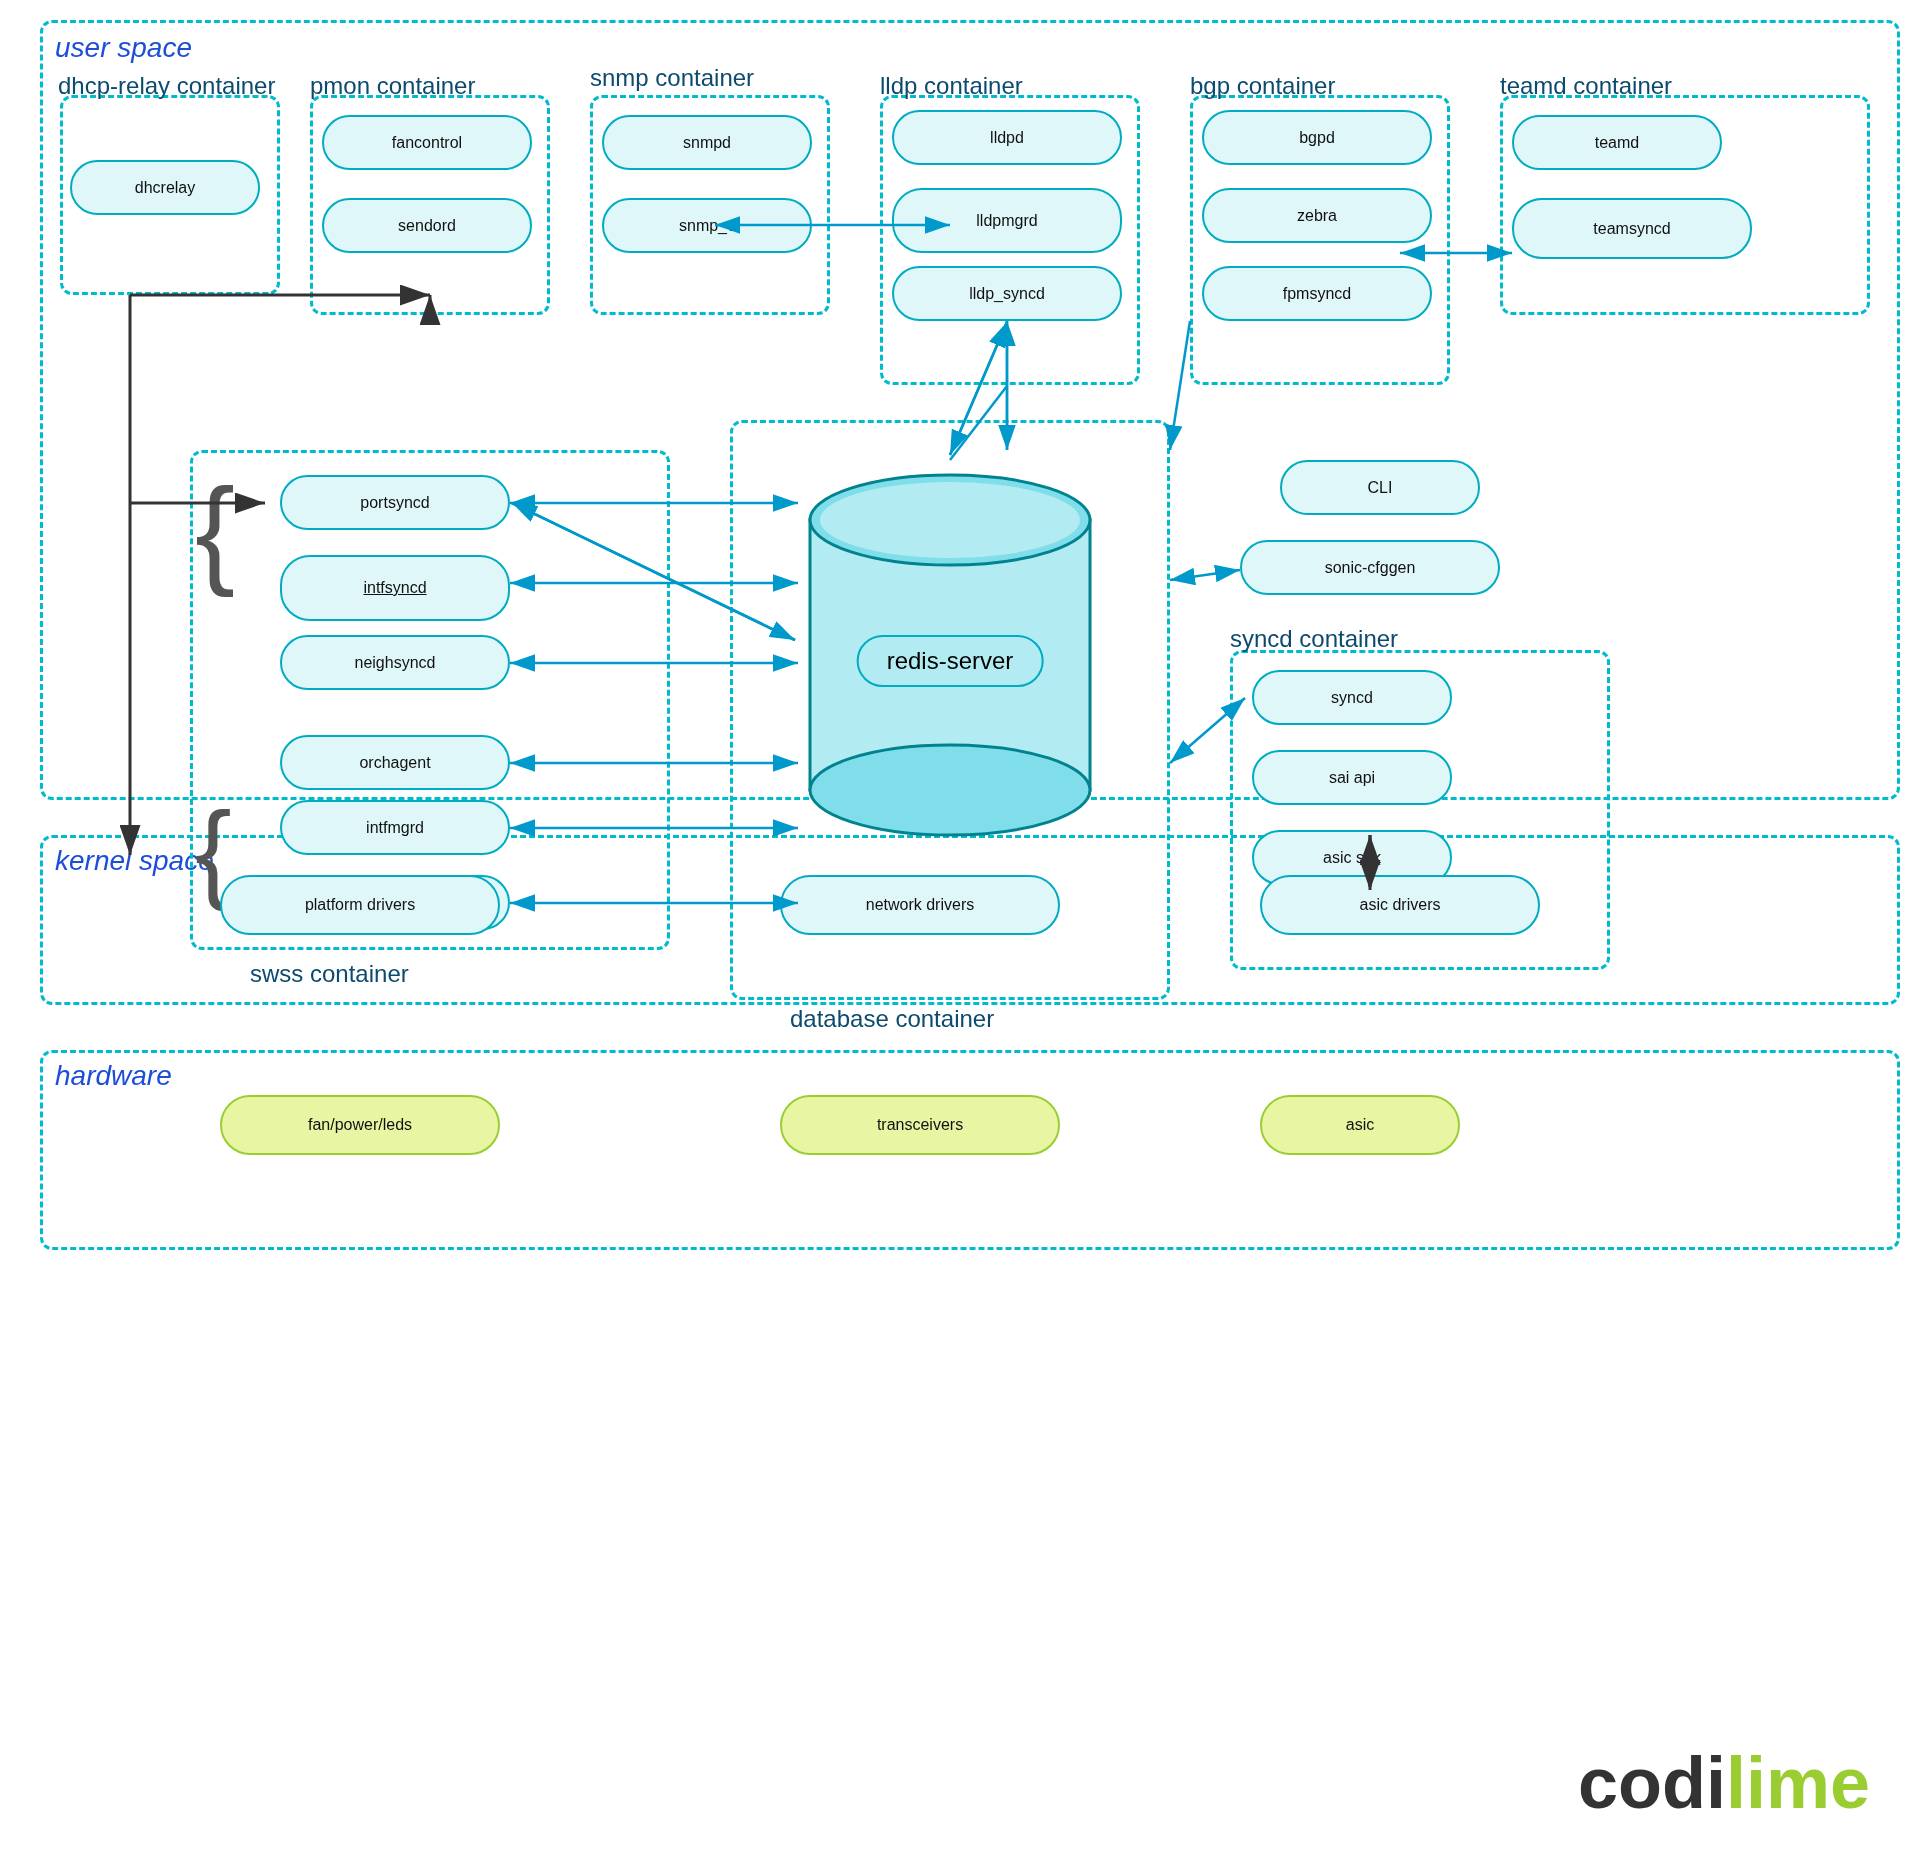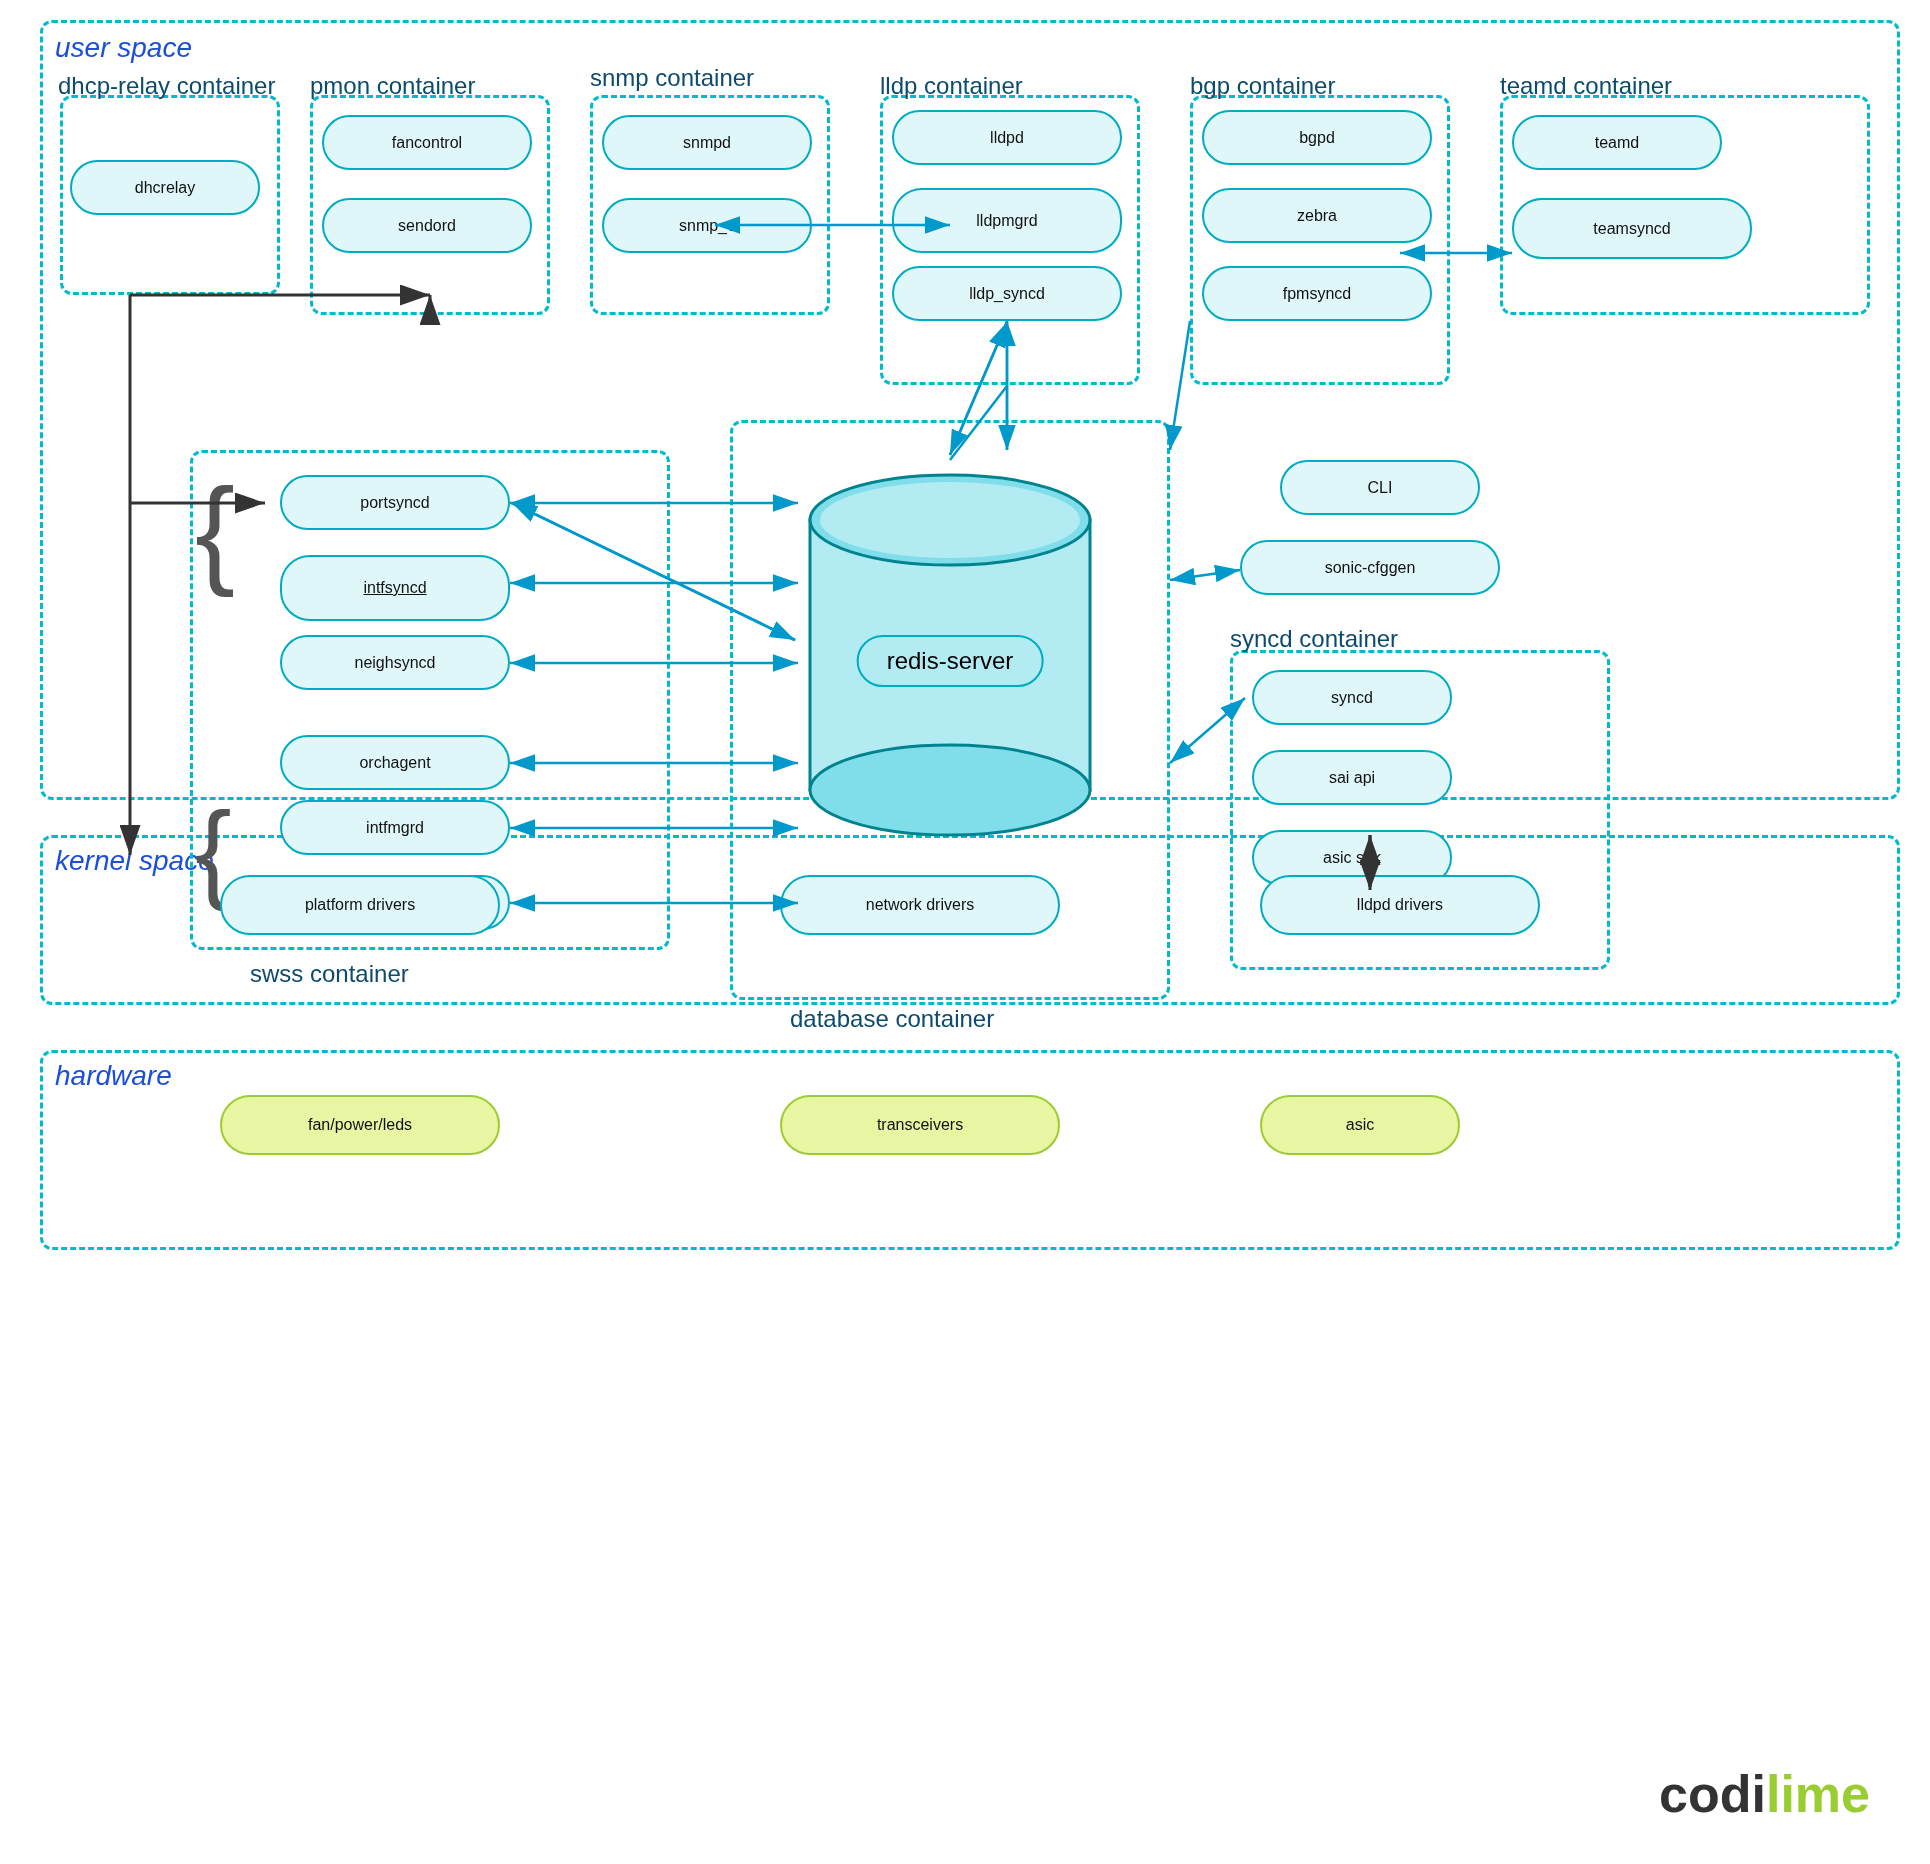--- a/index.html
+++ b/index.html
@@ -80,21 +80,21 @@
     
     .cylinder {
       position: absolute;
     }
 
     
     .logo {
       position: absolute;
       bottom: 40px;
       right: 60px;
-      font-size: 52px;
+      font-size: 72px;
       font-weight: bold;
       color: #333;
     }
     .logo span.green { color: #9ACD32; }
   </style>
 </head>
 <body>
 
 <div class="main-container">
 
@@ -201,21 +201,21 @@
   <div class="node" style="top:670px; left:1252px; width:200px; height:55px;">syncd</div>
 
   <div class="node" style="top:750px; left:1252px; width:200px; height:55px;">sai api</div>
 
   <div class="node" style="top:830px; left:1252px; width:200px; height:55px;">asic sdk</div>
 
   <div class="node" style="top:875px; left:220px; width:280px; height:60px;">platform drivers</div>
 
   <div class="node" style="top:875px; left:780px; width:280px; height:60px;">network drivers</div>
 
-  <div class="node" style="top:875px; left:1260px; width:280px; height:60px;">lldpd drivers</div>
+  <div class="node" style="top:875px; left:1260px; width:280px; height:60px;">asic drivers</div>
 
   <div class="node node-green" style="top:1095px; left:220px; width:280px; height:60px;">fan/power/leds</div>
 
   <div class="node node-green" style="top:1095px; left:780px; width:280px; height:60px;">transceivers</div>
 
   <div class="node node-green" style="top:1095px; left:1260px; width:200px; height:60px;">asic</div>
 
   <svg class="arrows-svg">
     <defs>
       <marker id="arrowhead-blue" markerWidth="10" markerHeight="7" refX="10" refY="3.5" orient="auto">

